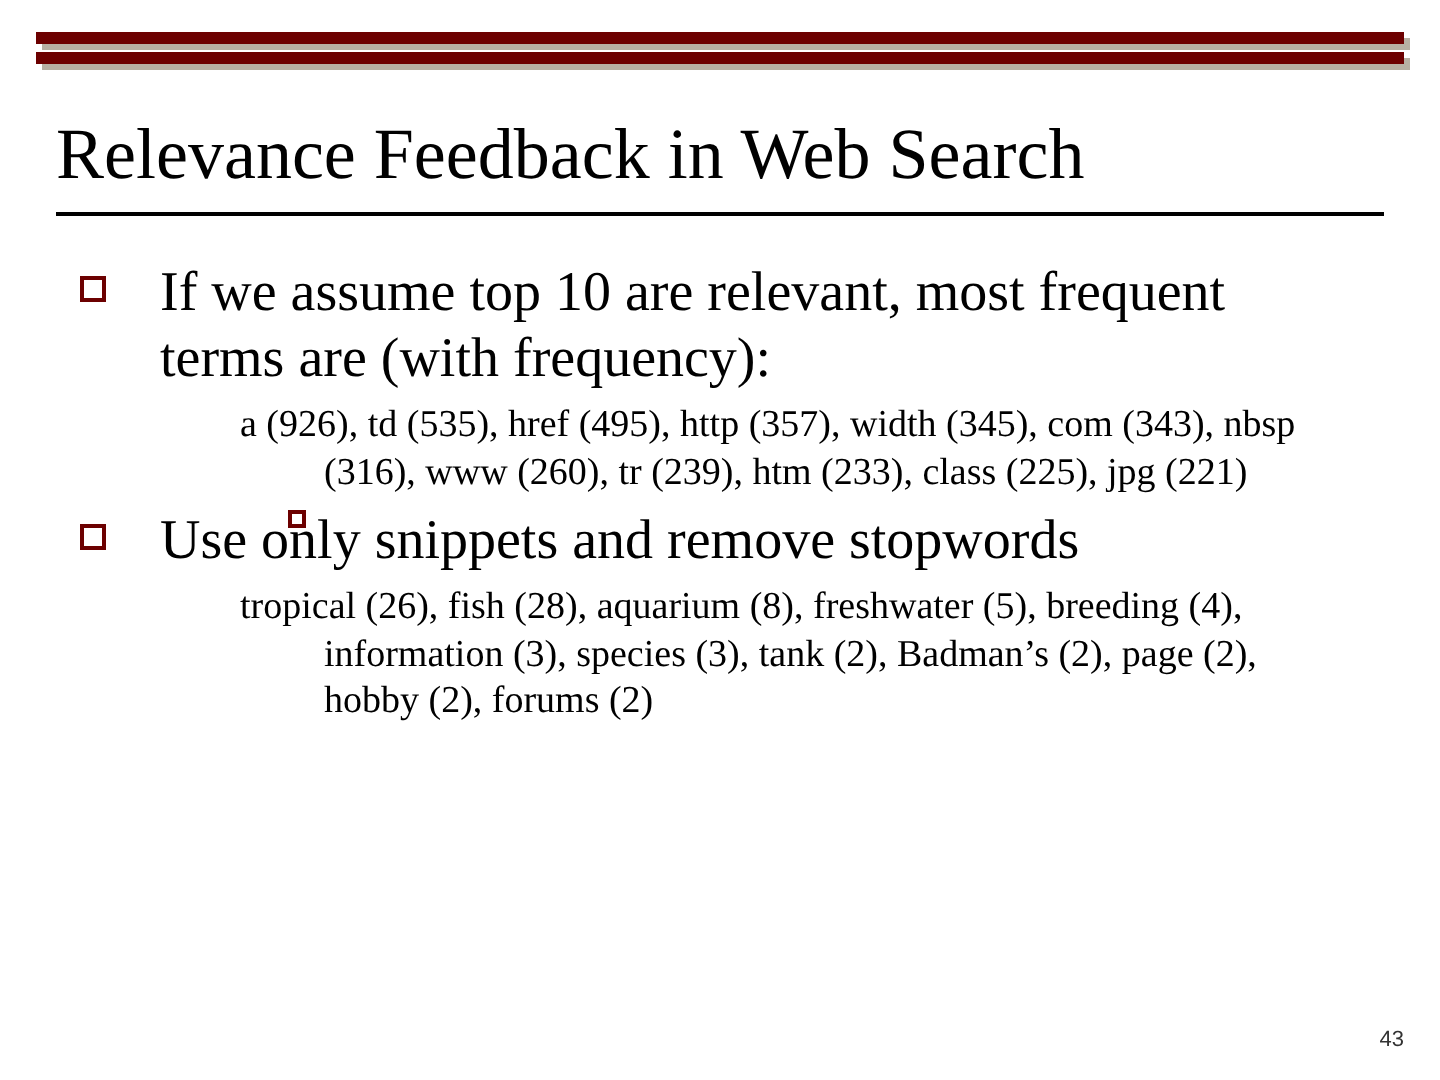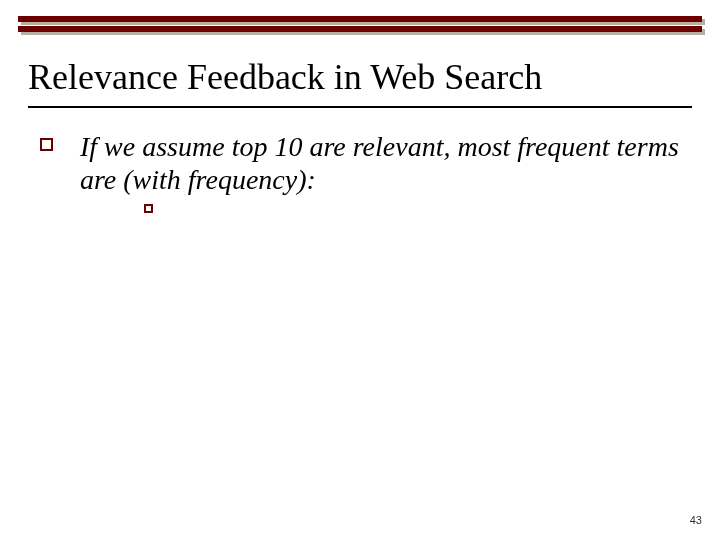--- a/index.html
+++ b/index.html
@@ -50,21 +50,20 @@
     border: none;
     border-top: 2px solid #000000;
   }
   .content {
     margin: 22px 40px 0 40px;
   }
   ul.level1, ul.level2 {
     list-style: none;
     padding: 0;
     margin: 0;
-    font-style: italic;
   }
   ul.level1 > li {
     position: relative;
     padding-left: 40px;
     font-size: 28px;
     line-height: 1.2;
     margin-bottom: 6px;
   }
   ul.level1 > li > .bullet {
     position: absolute;
@@ -127,23 +126,29 @@
   </div>
 
   <div class="title">Relevance Feedback in Web Search</div>
   <hr class="title-rule">
 
   <div class="content">
     <ul class="level1">
       <li>
         <span class="bullet"></span>
         <span>If we assume top 10 are relevant, most frequent terms are (with frequency):</span>
+        <div class="sub-block">a (926), td (535), href (495), http (357), width (345), com (343), nbsp (316), www (260), tr (239), htm (233), class (225), jpg (221)</div>
         <ul class="level2">
           <li>
             <span class="bullet"></span>
           </li>
         </ul>
+      </li>
+      <li>
+        <span class="bullet"></span>
+        <span>Use only snippets and remove stopwords</span>
+        <div class="sub-block">tropical (26), fish (28), aquarium (8), freshwater (5), breeding (4), information (3), species (3), tank (2), Badman’s (2), page (2), hobby (2), forums (2)</div>
       </li>
     </ul>
   </div>
 
   <div class="page-number">43</div>
 </div>
 
 </body></html>

